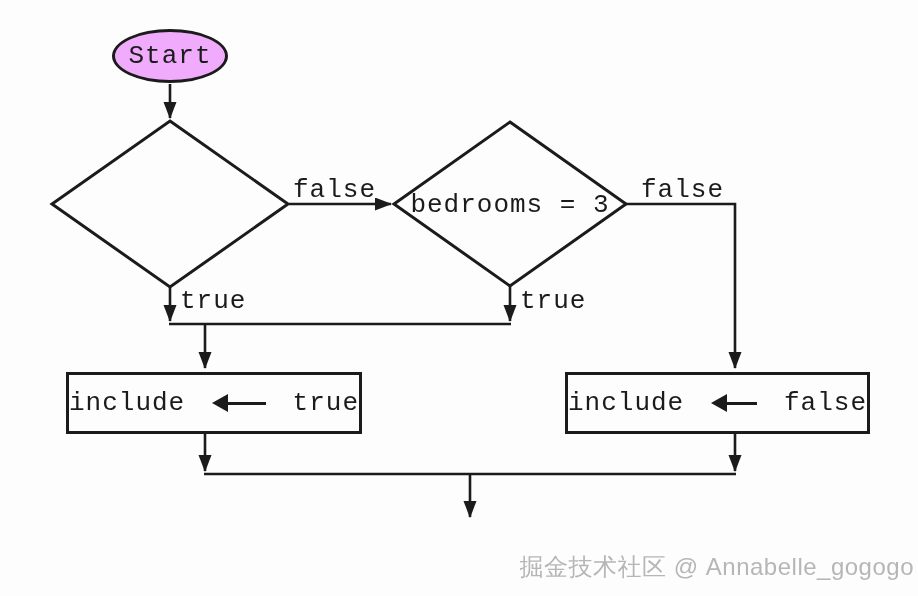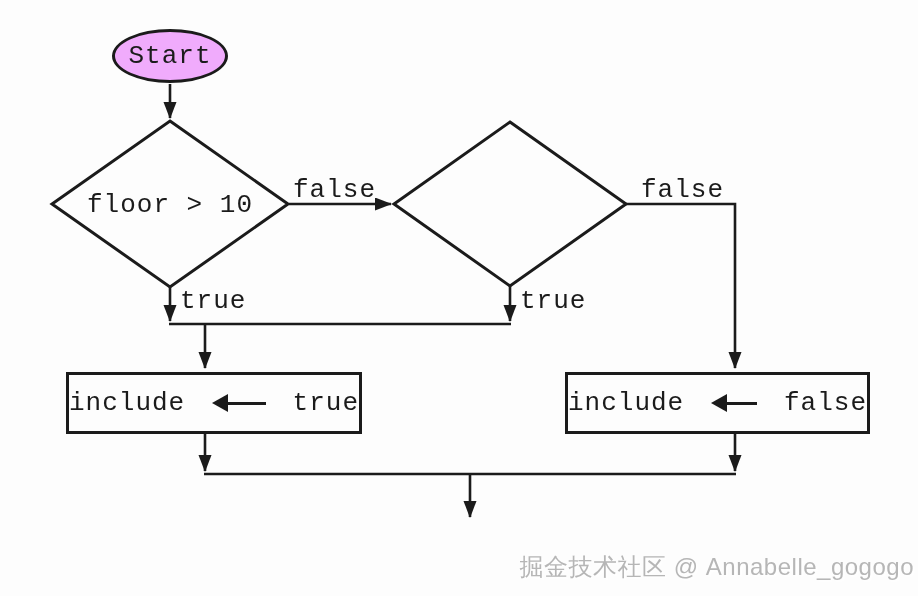--- a/index.html
+++ b/index.html
@@ -104,21 +104,21 @@
     <line x1="205" y1="434" x2="205" y2="471" stroke="#1b1b1b" stroke-width="2.6" marker-end="url(#arrow)"></line>
     <line x1="735" y1="434" x2="735" y2="471" stroke="#1b1b1b" stroke-width="2.6" marker-end="url(#arrow)"></line>
     <line x1="204" y1="474" x2="736" y2="474" stroke="#1b1b1b" stroke-width="2.6"></line>
     <line x1="470" y1="474" x2="470" y2="517" stroke="#1b1b1b" stroke-width="2.6" marker-end="url(#arrow)"></line>
   </svg>
 
   <div class="node oval" style="left:112px; top:29px; width:116px; height:54px;">
     <span>Start</span>
   </div>
 
-  <div class="dlabel" style="left:52px; top:192px; width:236px;">floor &gt; 10</div>
+  <div class="dlabel" style="left:394px; top:192px; width:232px;">bedrooms = 3</div>
 
   <div class="elabel" style="left:293px; top:177px;">false</div>
   <div class="elabel" style="left:641px; top:177px;">false</div>
   <div class="elabel" style="left:180px; top:288px;">true</div>
   <div class="elabel" style="left:520px; top:288px;">true</div>
 
   <div class="node rect" style="left:66px; top:372px; width:296px; height:62px;">
     <span>include</span>
     <span class="assign-arrow"></span>
     <span>true</span>

